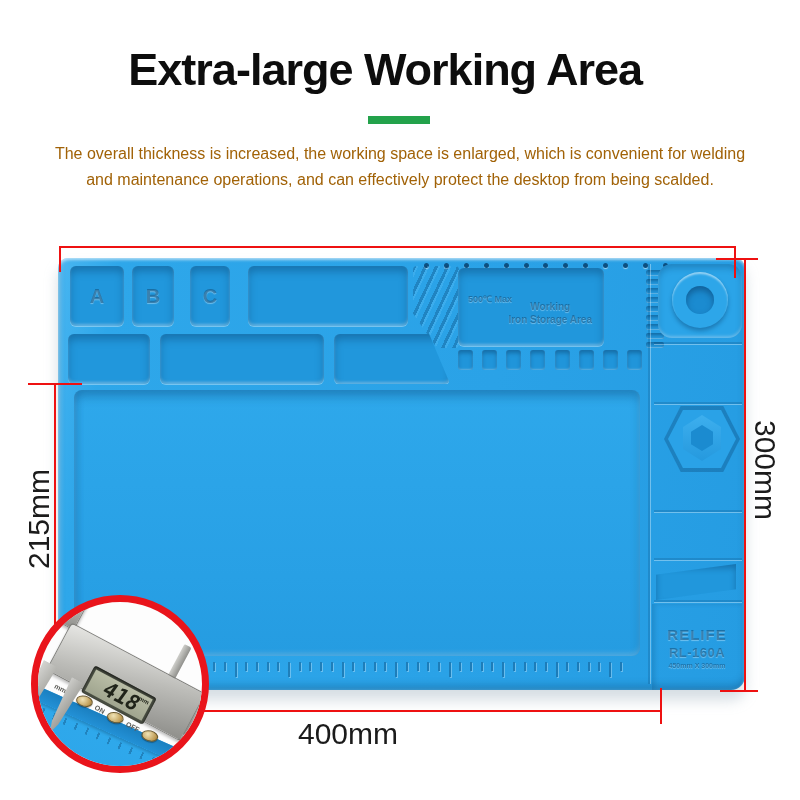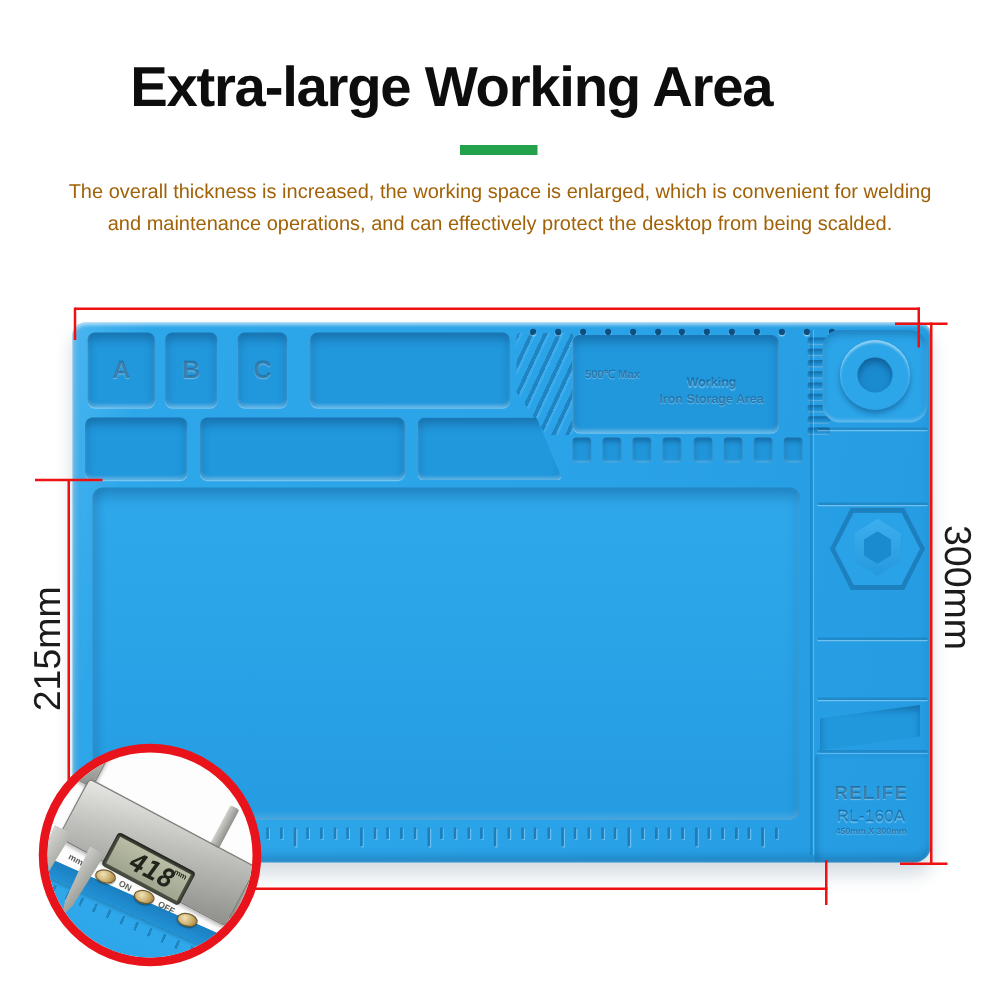--- a/index.html
+++ b/index.html
@@ -1,21 +1,21 @@
 <!DOCTYPE html>
 <html><head>
 <meta charset="utf-8">
 <style>
   html,body{margin:0;padding:0;width:800px;height:800px;overflow:hidden;background:#ffffff;
     font-family:"Liberation Sans",sans-serif;}
   .stage{position:relative;width:800px;height:800px;background:#fff;}
 
   
-  .title{position:absolute;top:44px;left:0;width:642px;text-align:center;
-    font-size:45px;font-weight:700;color:#0d0d0d;letter-spacing:-1px;padding-left:40px;}
+  .title{position:absolute;top:44px;left:0;width:642px;text-align:right;
+    font-size:45px;font-weight:700;color:#0d0d0d;letter-spacing:-1px;}
   .green-bar{position:absolute;left:368px;top:116px;width:62px;height:8px;background:#23a24b;}
   .desc{position:absolute;top:141px;left:50px;width:700px;text-align:center;
     font-size:16px;line-height:1.62;color:#a16207;}
 
   
   .redline{position:absolute;background:#ee1111;z-index:4;}
   .dim-label{position:absolute;z-index:4;font-size:30px;color:#1b1b1b;}
   .dim-top{left:0;top:209px;width:796px;text-align:center;}
   .dim-bottom{left:248px;top:717px;width:200px;text-align:center;}
   .dim-right{left:748px;top:420px;writing-mode:vertical-rl;}
@@ -75,21 +75,21 @@
   .hex-raised{position:absolute;left:625px;top:157px;width:38px;height:46px;
     background:linear-gradient(180deg,#3dafee,#2599de);box-shadow:0 2px 3px rgba(7,60,105,.4);}
   .hex-center{position:absolute;left:633px;top:167px;width:22px;height:26px;background:#1b8bd0;}
   .slant-slot{position:absolute;left:598px;top:306px;width:80px;height:36px;background:#2197dc;
     clip-path:polygon(0 30%,100% 0,100% 70%,0 100%);
     box-shadow:inset 0 4px 6px rgba(7,60,105,.4);}
   .brand-block{position:absolute;left:594px;top:346px;width:90px;height:86px;
     border-radius:0 0 12px 0;box-shadow:inset 3px 0 4px rgba(7,60,105,.18);
     display:flex;flex-direction:column;align-items:center;justify-content:center;gap:2px;}
   .brand-name{font-size:15px;font-weight:700;letter-spacing:1px;}
-  .brand-model{font-size:13px;font-weight:400;letter-spacing:.5px;}
+  .brand-model{font-size:13px;font-weight:700;letter-spacing:.5px;}
   .brand-size{font-size:7px;font-weight:700;}
 
   .storage-corner{position:absolute;left:10px;top:24px;font-size:9px;font-weight:700;}
   .storage-text{position:absolute;right:12px;top:32px;text-align:center;font-size:10px;
     font-weight:700;line-height:1.3;}
 
   
   .inset{position:absolute;left:31px;top:595px;width:178px;height:178px;border-radius:50%;
     border:7px solid #e9141b;background:#fdfdfd;overflow:hidden;z-index:5;box-sizing:border-box;}
   .wedge{position:absolute;left:-20px;top:75px;width:300px;height:220px;
@@ -135,20 +135,21 @@
 <body>
 
 <div class="stage">
 
   <div class="title">Extra-large Working Area</div>
   <div class="green-bar"></div>
   <div class="desc">The overall thickness is increased, the working space is enlarged, which is convenient for welding and maintenance operations, and can effectively protect the desktop from being scalded.</div>
 
   <div class="dim-label dim-right">300mm</div>
   <div class="dim-label dim-left">215mm</div>
+  <div class="dim-label dim-bottom">400mm</div>
 
   <div class="redline" style="left:60px;top:246px;width:676px;height:2px;"></div>
   <div class="redline" style="left:59px;top:246px;width:2px;height:26px;"></div>
   <div class="redline" style="left:734px;top:246px;width:2px;height:32px;"></div>
 
   <div class="redline" style="left:744px;top:258px;width:2px;height:434px;"></div>
   <div class="redline" style="left:716px;top:258px;width:42px;height:2px;"></div>
   <div class="redline" style="left:720px;top:690px;width:38px;height:2px;"></div>
 
   <div class="redline" style="left:54px;top:384px;width:2px;height:266px;"></div>
@@ -181,21 +182,21 @@
     <div class="tray" style="left:74px;top:8px;width:42px;height:60px;">
       <div class="tray-label emb">B</div>
     </div>
     <div class="tray" style="left:132px;top:8px;width:40px;height:60px;">
       <div class="tray-label emb">C</div>
     </div>
     <div class="tray" style="left:190px;top:8px;width:160px;height:60px;"></div>
 
     <div class="ridges"></div>
 
-    <div class="tray" style="left:400px;top:10px;width:165px;height:78px;">
+    <div class="tray" style="left:400px;top:10px;width:146px;height:78px;">
       <div class="storage-corner emb">500℃ Max</div>
       <div class="storage-text emb">
         <div>Working</div>
         <div>Iron Storage Area</div>
       </div>
     </div>
 
     <div class="comb">
         <div class="comb-slot"></div>
         <div class="comb-slot"></div>

